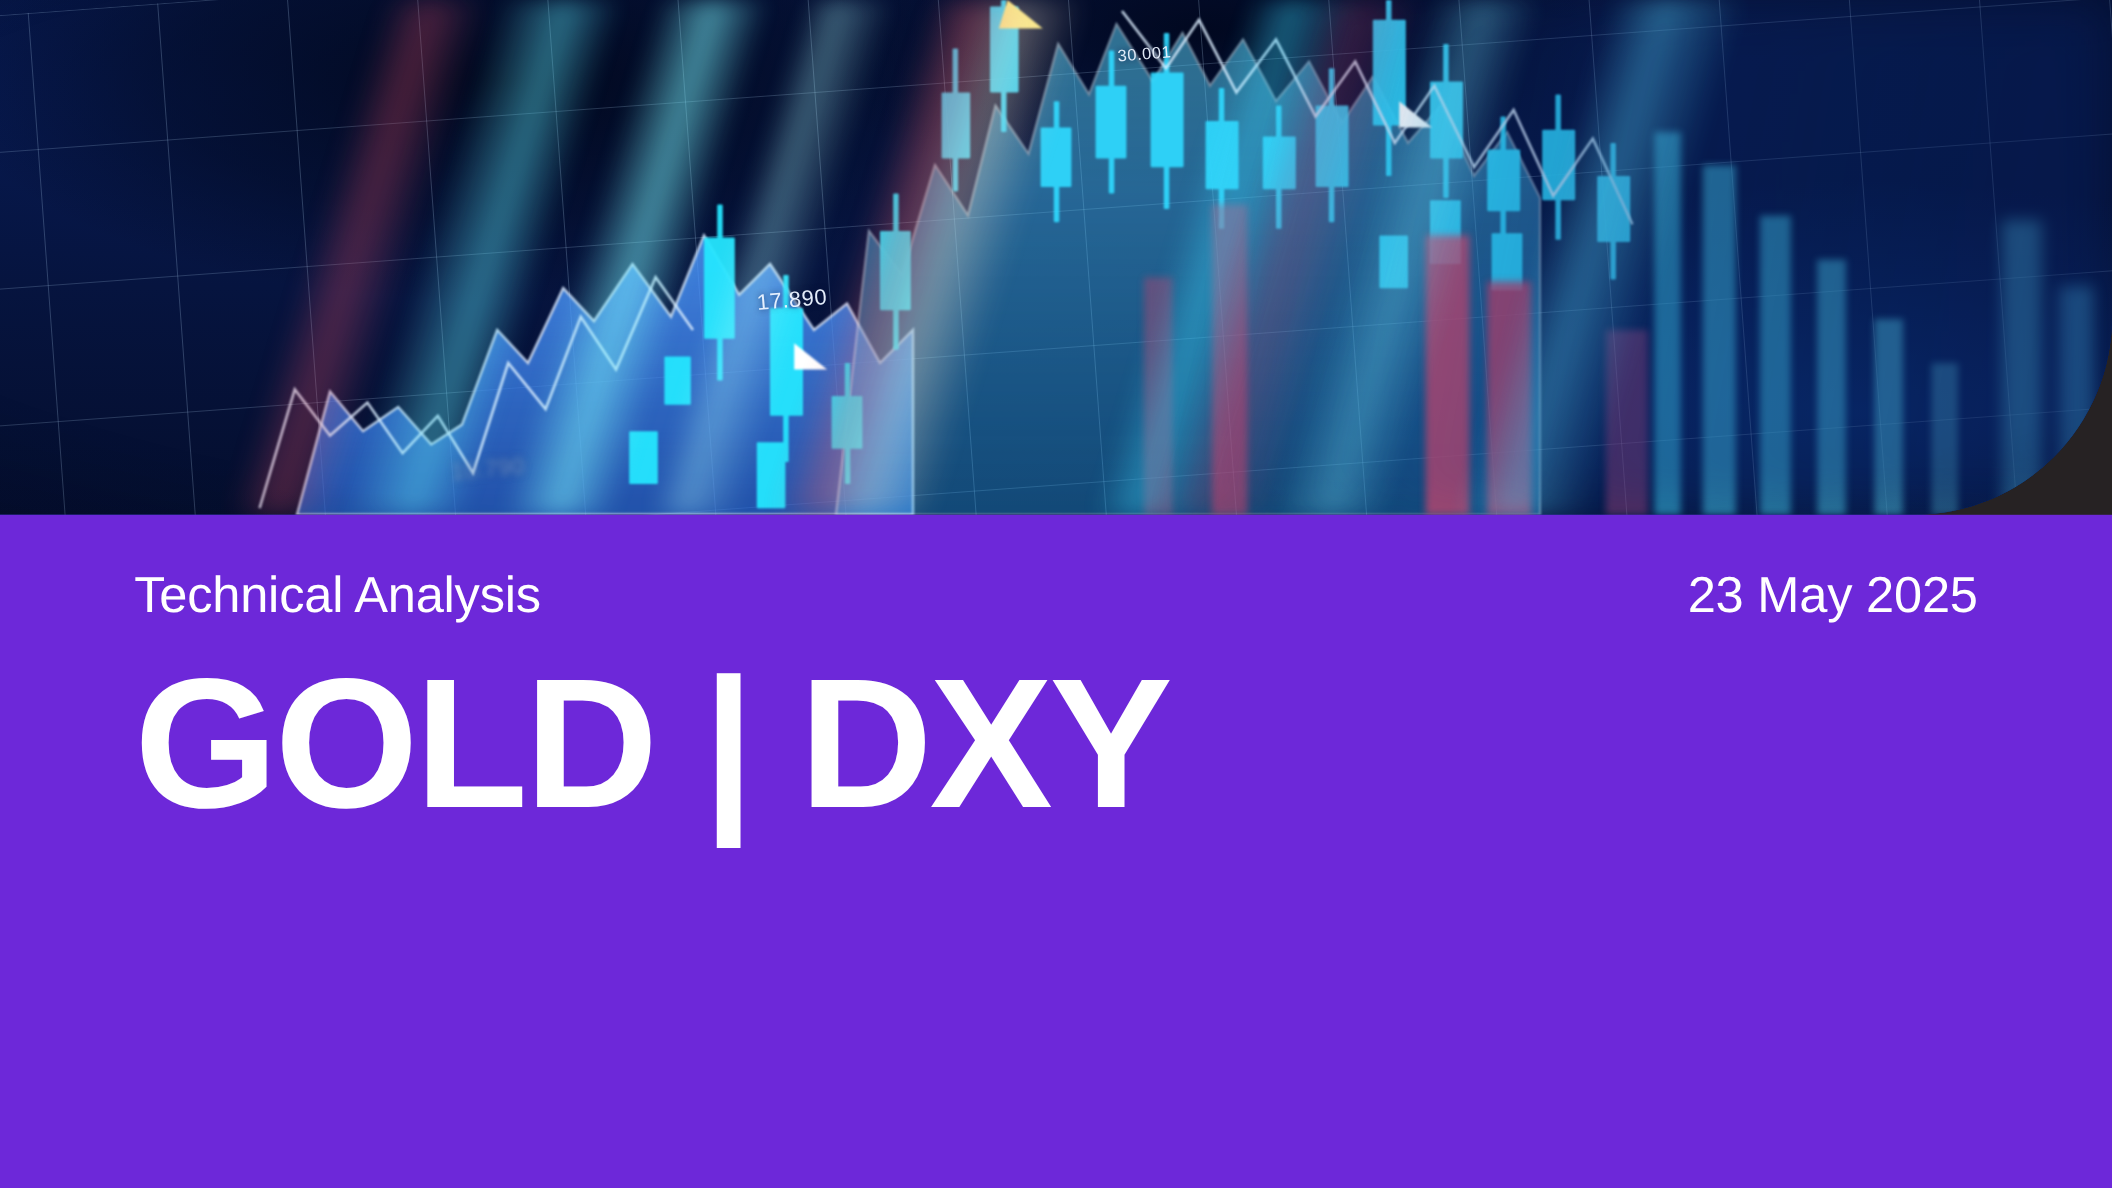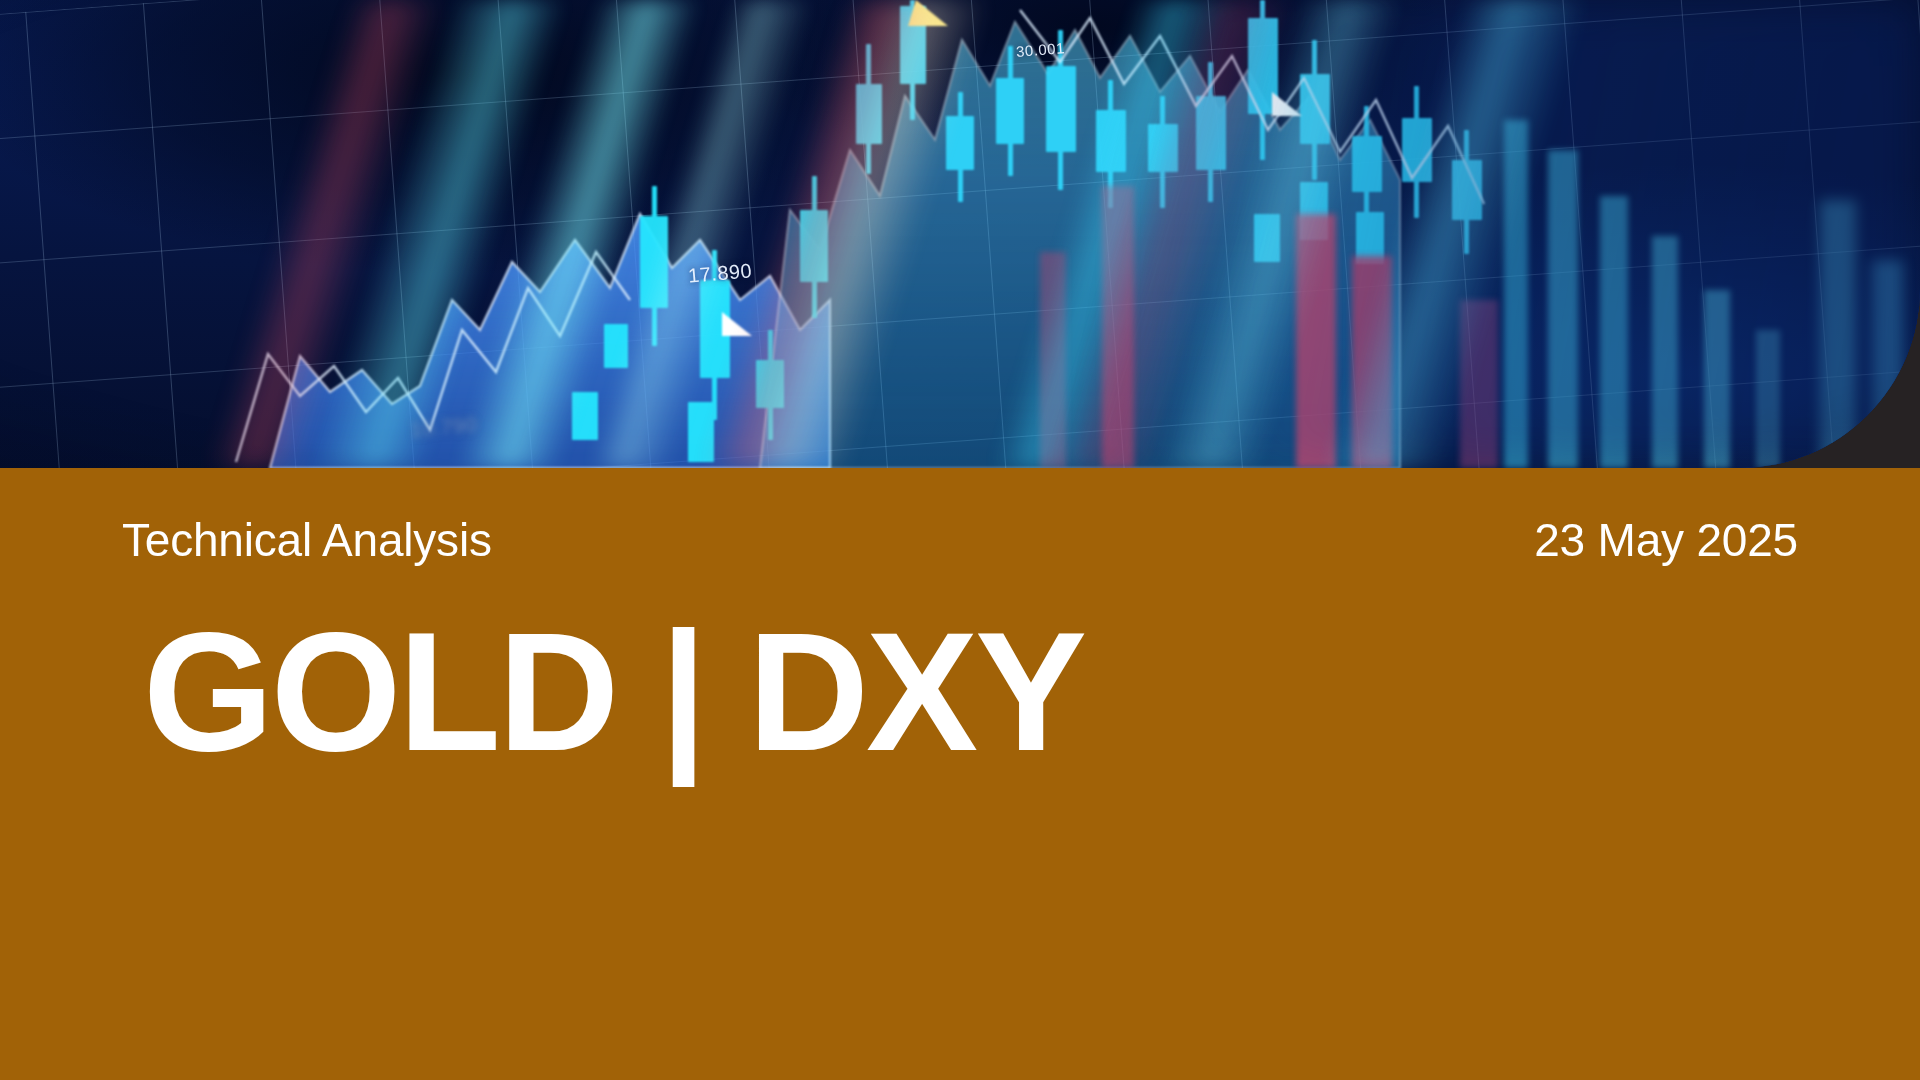--- a/index.html
+++ b/index.html
@@ -109,21 +109,21 @@
   #tag-30001 { left:1016px; top:41px; font-size:15px; transform:rotate(-4.5deg); opacity:.95; }
   #tag-17890 { left:688px; top:262px; font-size:20px; transform:rotate(-5deg); opacity:.97; }
   #tag-blur  { left:410px; top:415px; font-size:21px; transform:rotate(-5deg);
                color:#9fb6d8; opacity:.55; filter:blur(3px); }
 
   
   .panel {
     position:absolute;
     left:0; top:468px;
     width:1920px; height:612px;
-    background:#a16207;
+    background:#6d28d9;
   }
 
   .eyebrow-row {
     position:absolute;
     left:122px; right:122px; top:49px;
     display:flex;
     align-items:baseline;
     justify-content:space-between;
   }
   .eyebrow {
@@ -136,28 +136,27 @@
   .date {
     font-size:46px;
     font-weight:400;
     color:#ffffff;
     letter-spacing:-.2px;
     line-height:1;
   }
 
   .headline {
     position:absolute;
-    left:122px; top:140px;
+    left:122px; top:124px;
     font-size:168px;
     font-weight:700;
     color:#ffffff;
     letter-spacing:-3px;
     line-height:1;
     white-space:nowrap;
-    margin-left:21px;
   }
 </style>
 </head>
 <body>
 
 <div id="root">
 
   <div class="hero">
 
     <div class="hero-layer bg-base"></div>

